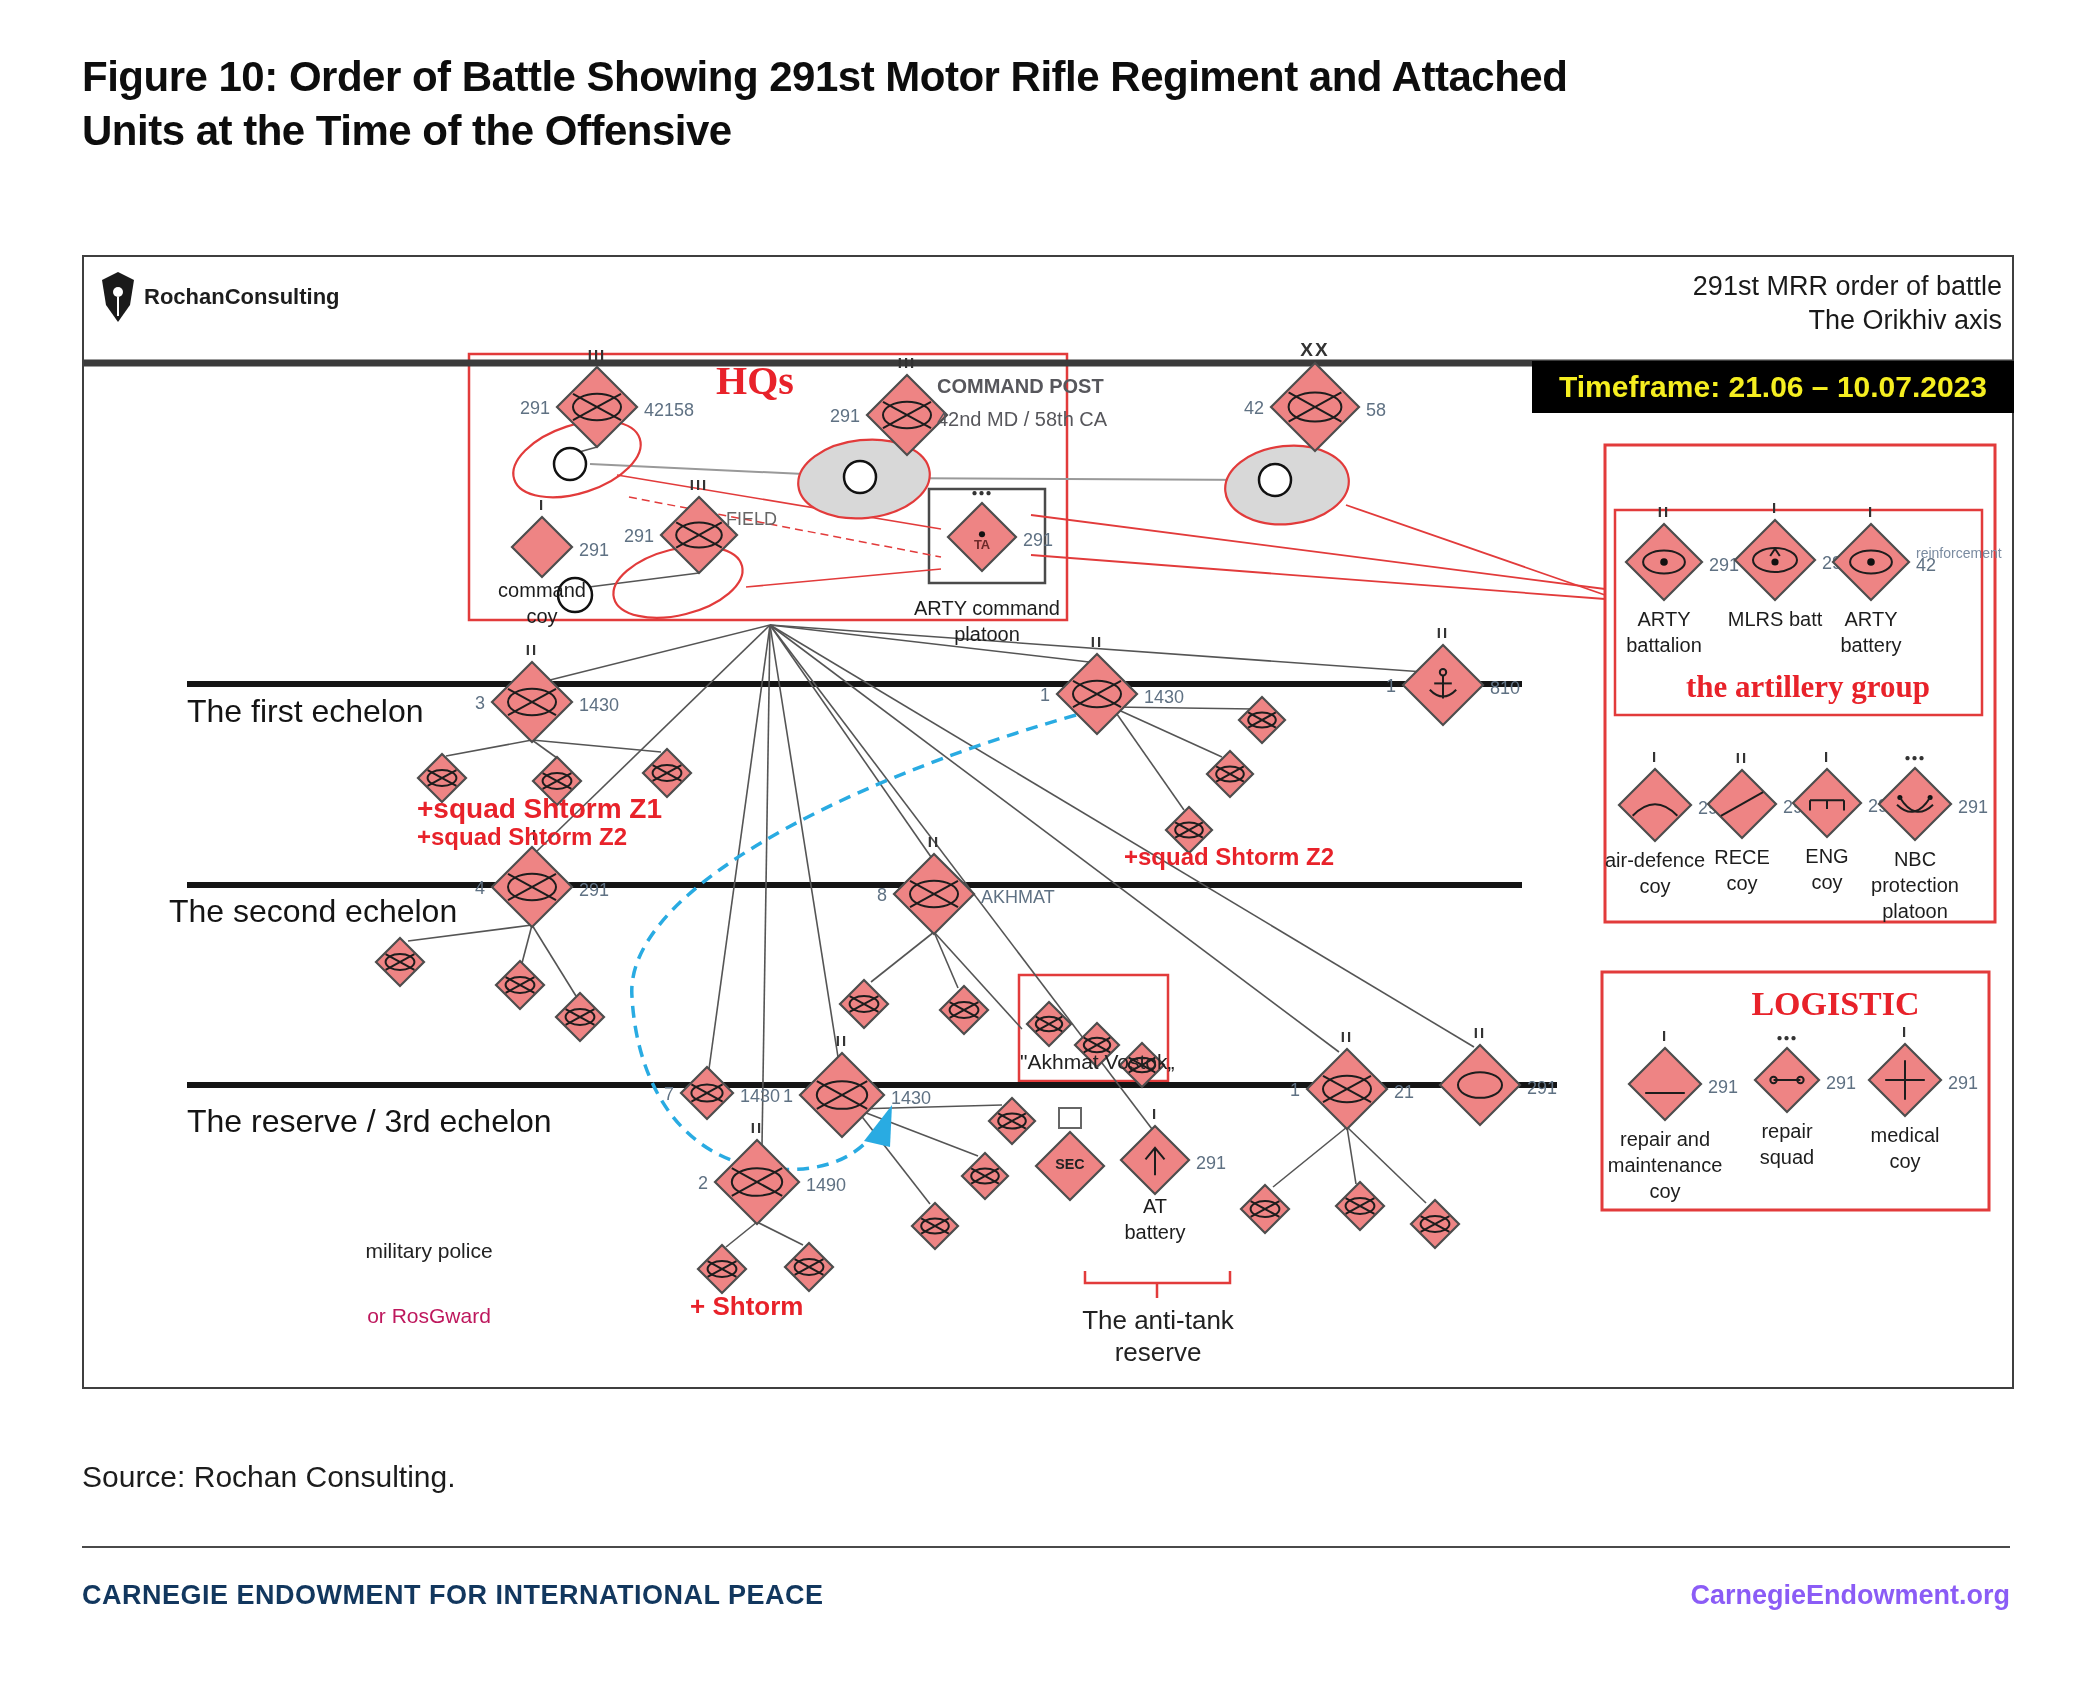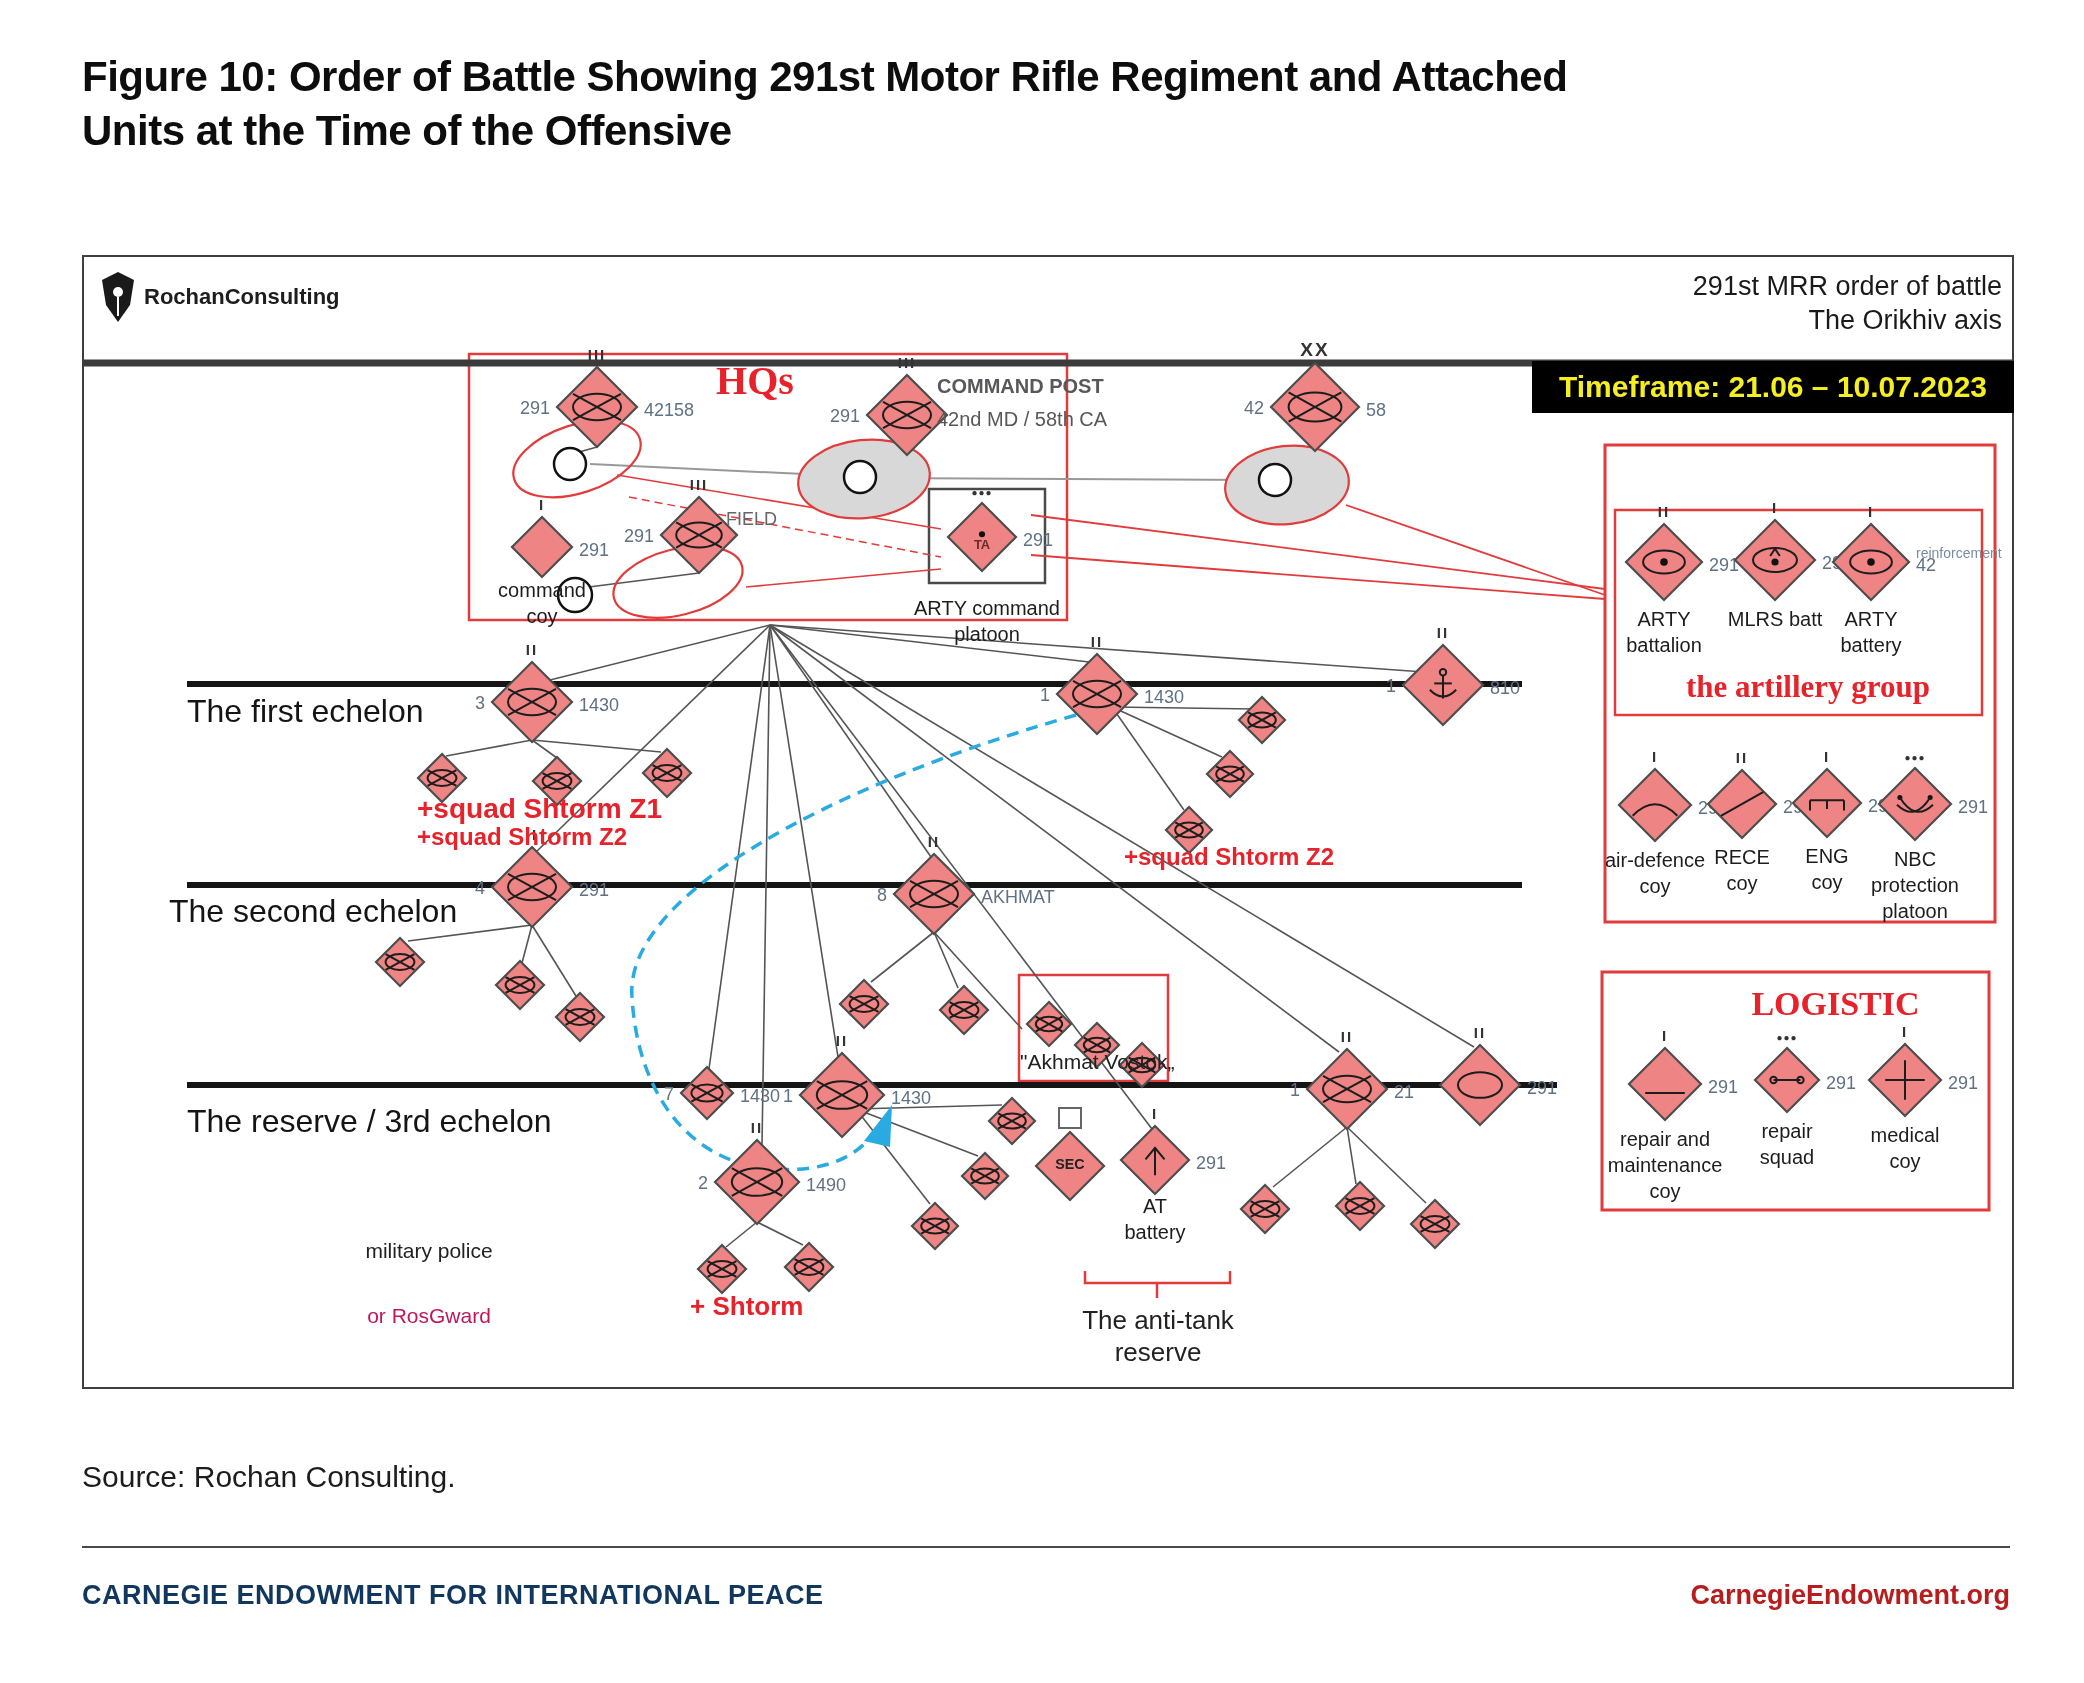--- a/index.html
+++ b/index.html
@@ -14,21 +14,21 @@
   .hdr{right:10px;top:12px;text-align:right;font-size:27px;font-weight:400;line-height:34px;color:#1a1a1a;}
   .tfbar{left:1448px;top:104px;width:482px;height:52px;background:#000;color:#F5EE20;font-size:30px;font-weight:700;text-align:center;line-height:52px;}
   .redserif{font-family:"Liberation Serif",serif;font-weight:700;color:#E8222A;}
   .redtxt{color:#E8222A;font-weight:700;}
   .gray{color:#57575c;}
   .ech{font-size:32px;color:#141414;}
   .small20{font-size:20px;color:#1d1d1d;}
   #source-line{left:82px;top:1460px;font-size:30px;color:#1c1c1c;}
   #footer-rule{left:82px;top:1546px;width:1928px;height:2px;background:#4a4a4a;}
   #footer-left{left:82px;top:1580px;font-size:27px;font-weight:700;letter-spacing:0.5px;color:#12375E;}
-  #footer-right{right:74px;top:1580px;font-size:27px;font-weight:700;color:#b91c1c;}
+  #footer-right{right:74px;top:1580px;font-size:27px;font-weight:700;color:#8b5cf6;}
 </style>
 </head>
 <body>
 
 <div class="ov" id="page-title">
   <div>Figure 10: Order of Battle Showing 291st Motor Rifle Regiment and Attached</div>
   <div>Units at the Time of the Offensive</div>
 </div>
 
 <div id="diagram">

